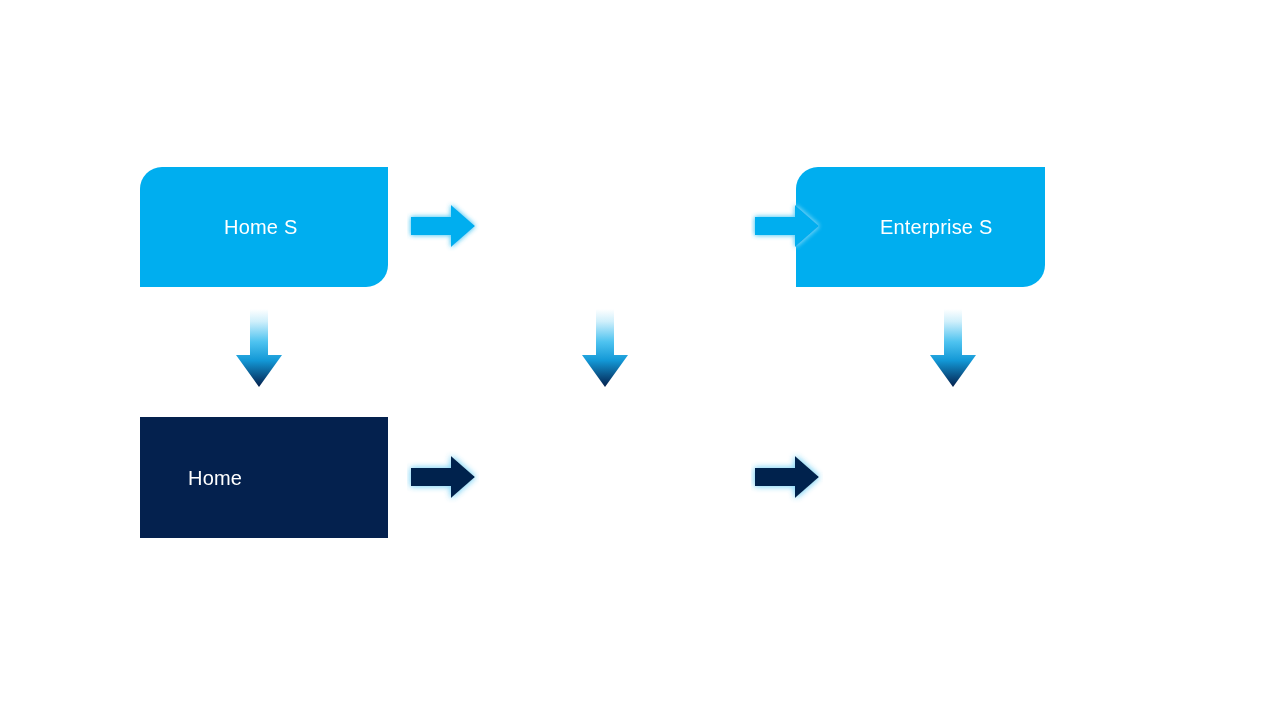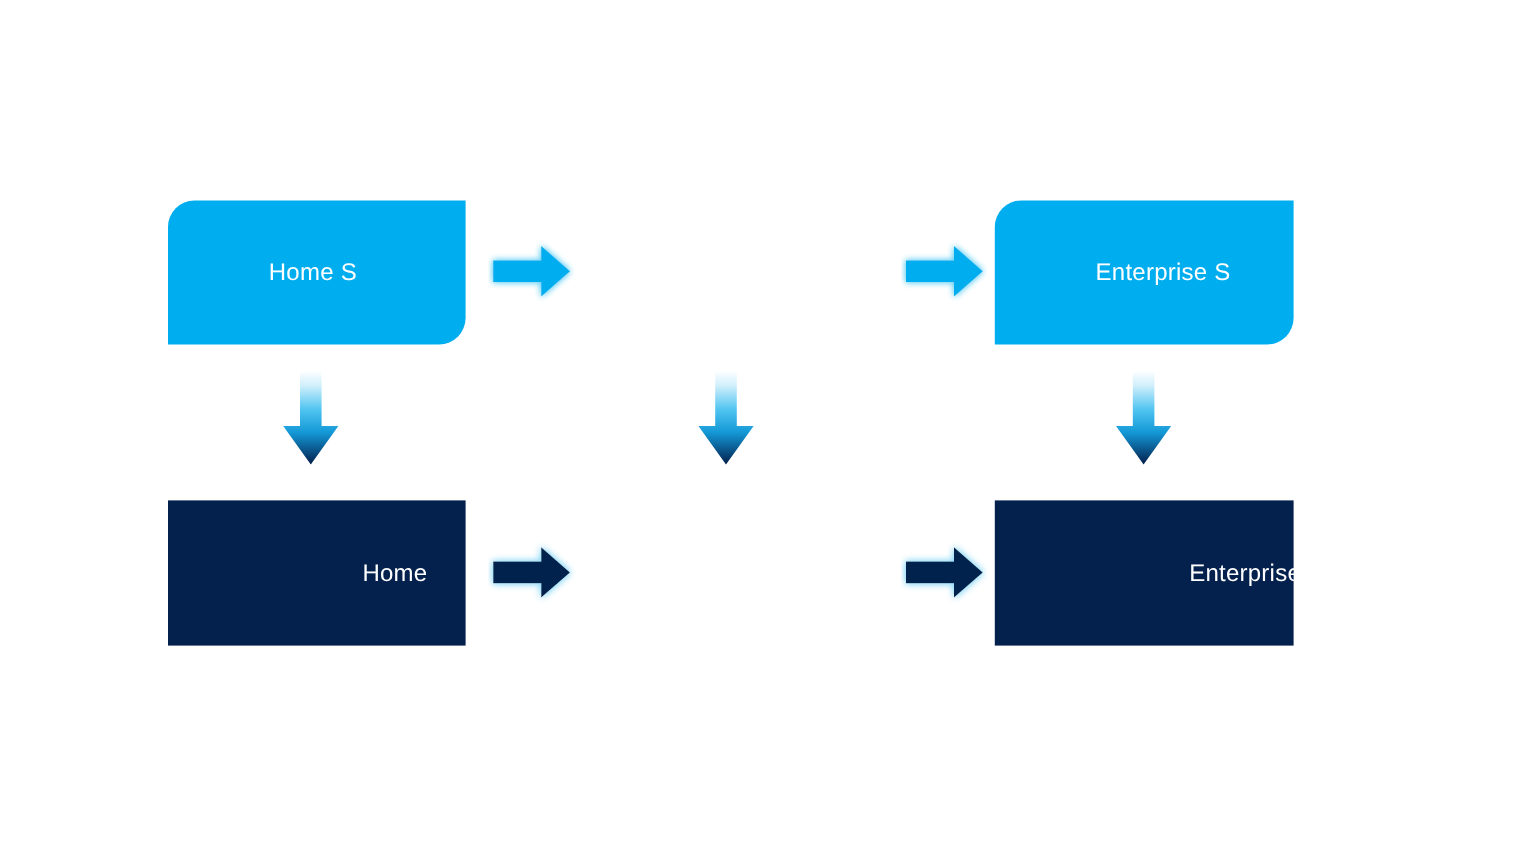--- a/index.html
+++ b/index.html
@@ -48,28 +48,27 @@
   }
 
   
   .node.tier-base {
     background: #04214E;
     border-radius: 0;
     top: 417px;
     height: 121px;
   }
   .node.tier-base .node-label {
-    padding-left: 119px;
-    margin-left: 43px;
+    padding-left: 48px;
   }
 
   
   .col-1 { left: 140px; width: 248px; }
   .col-2 { left: 485px; width: 248px; }
-  .col-3 { left: 829px; width: 249px; }
+  .col-3 { left: 796px; width: 249px; }
 
   
   .h-arrow {
     position: absolute;
     width: 72px;
     height: 52px;
     top: 200px;
   }
   .h-arrow.row-bottom { top: 451px; }
 
@@ -184,23 +183,20 @@
       </defs>
       <path d="M15 0 L33 0 L33 46 L47 46 L24 78 L1 46 L15 46 Z" fill="url(#vgrad3)"></path>
     </svg>
   </div>
 
   <div class="node tier-base col-1">
     <span class="node-label">Home</span>
   </div>
 
 
-  <div class="node tier-base col-3">
-    <span class="node-label">Enterprise</span>
-  </div>
 
   <div class="h-arrow row-bottom ha-1">
     <svg viewBox="0 0 72 52" xmlns="http://www.w3.org/2000/svg">
       <defs>
         <filter id="glow-navy" x="-60%" y="-60%" width="220%" height="220%">
           <feGaussianBlur stdDeviation="3.2" result="b"></feGaussianBlur>
           <feFlood flood-color="#8FD9F7" flood-opacity="0.95" result="c"></feFlood>
           <feComposite in="c" in2="b" operator="in" result="g"></feComposite>
           <feMerge>
             <feMergeNode in="g"></feMergeNode>

